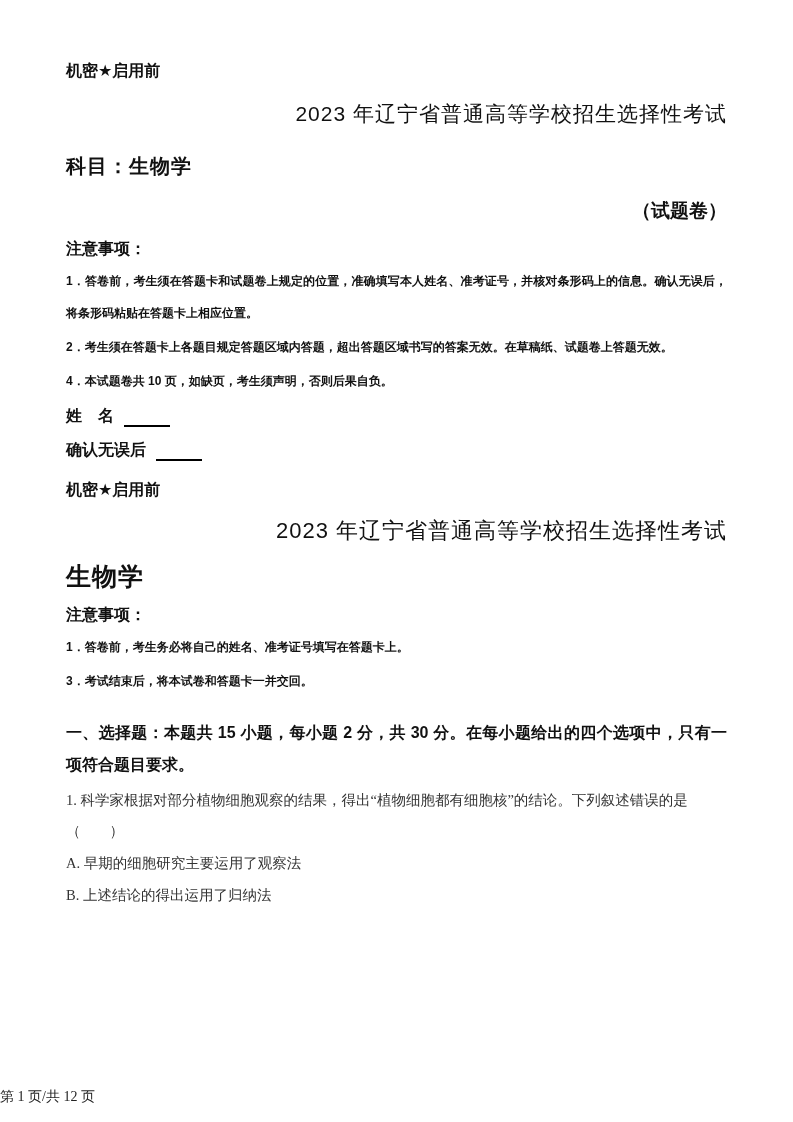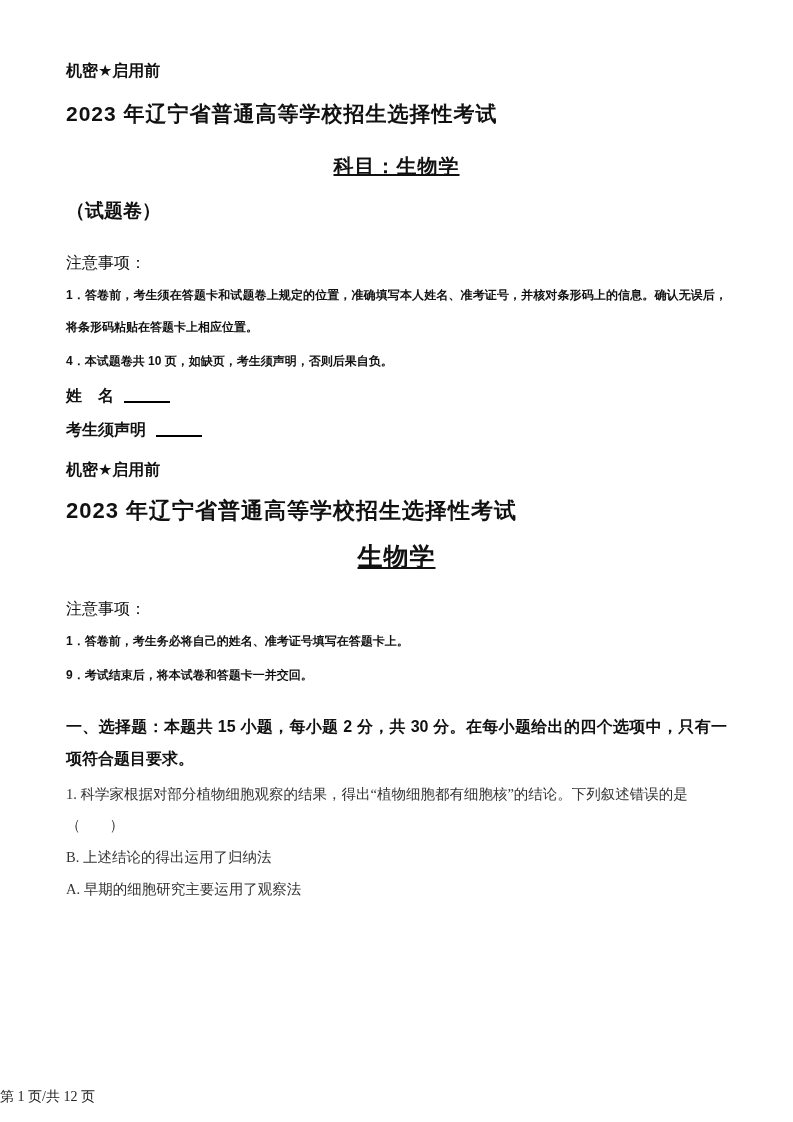--- a/index.html
+++ b/index.html
@@ -3,28 +3,28 @@
 <meta charset="utf-8">
 <style>
   html,body { margin:0; padding:0; background:#888; }
   .page {
     width:793px; height:1122px; background:#ffffff; position:relative;
     margin:0 auto; overflow:hidden;
     font-family:"Liberation Sans","DejaVu Sans",sans-serif; color:#111;
     box-sizing:border-box; padding:60px 66px 0 66px;
   }
   .classification { font-weight:bold; font-size:16px; line-height:22px; }
-  .main-title { text-align:left; font-weight:bold; font-size:21px; line-height:28px; margin-top:18px; letter-spacing:1px; }
+  .main-title { text-align:right; font-weight:normal; font-size:21px; line-height:28px; margin-top:18px; letter-spacing:1px; }
   .main-title.second { font-size:22px; margin-top:16px; }
-  .subject-title { text-align:center; font-weight:bold; font-size:20px; line-height:26px; margin-top:25px; letter-spacing:1px;text-decoration:underline; }
+  .subject-title { text-align:left; font-weight:bold; font-size:20px; line-height:26px; margin-top:25px; letter-spacing:1px; }
   .subject-title.second { font-size:25px; margin-top:18px; }
-  .paper-type { text-align:left; font-weight:bold; font-size:19px; line-height:24px; margin-top:20px; }
-  .notice-heading { font-weight:normal; font-size:16px; line-height:32px; margin-top:24px; }
+  .paper-type { text-align:right; font-weight:bold; font-size:19px; line-height:24px; margin-top:20px; }
+  .notice-heading { font-weight:bold; font-size:16px; line-height:32px; margin-top:10px; }
   .notice-item { font-weight:bold; font-size:12px; line-height:32px; margin-bottom:2px; text-align:justify; }
-  .field-row { display:flex; align-items:flex-start; font-weight:bold; font-size:16px; line-height:30px; margin-top:4px; }
+  .field-row { display:flex; align-items:center; font-weight:bold; font-size:16px; line-height:30px; margin-top:4px; }
   .blank-line { display:inline-block; width:46px; border-bottom:2px solid #000; height:20px; margin-left:10px; }
   .section-heading { font-weight:bold; font-size:16px; line-height:32px; margin-top:20px; text-align:justify; }
   .question-stem { font-family:"Liberation Serif","DejaVu Serif",serif; font-weight:normal; font-size:14.5px; color:#333; line-height:31px; margin-top:4px; }
   .answer-bracket { font-family:"Liberation Serif","DejaVu Serif",serif; font-size:14.5px; color:#333; line-height:31px; }
   .option-line { font-family:"Liberation Serif","DejaVu Serif",serif; font-weight:normal; font-size:14.5px; color:#333; line-height:32px; }
   .page-footer {
     position:absolute; bottom:16px; left:0; width:100%; text-align:left;
     font-family:"Liberation Serif","DejaVu Serif",serif; font-size:14px; color:#222;
   }
 </style>
@@ -34,43 +34,44 @@
 <div class="page">
 
   <div>
     <div class="classification">机密★启用前</div>
     <div class="main-title">2023 年辽宁省普通高等学校招生选择性考试</div>
     <div class="subject-title">科目：生物学</div>
     <div class="paper-type">（试题卷）</div>
 
     <div class="notice-heading">注意事项：</div>
     <div class="notice-item">1．答卷前，考生须在答题卡和试题卷上规定的位置，准确填写本人姓名、准考证号，并核对条形码上的信息。确认无误后，将条形码粘贴在答题卡上相应位置。</div>
+    <div class="notice-item">2．考生须在答题卡上各题目规定答题区域内答题，超出答题区域书写的答案无效。在草稿纸、试题卷上答题无效。</div>
     <div class="notice-item">4．本试题卷共 10 页，如缺页，考生须声明，否则后果自负。</div>
 
     <div class="field-row">
       <span>姓　名</span>
       <span class="blank-line"></span>
     </div>
     <div class="field-row">
-      <span>考生须声明</span>
+      <span>确认无误后</span>
       <span class="blank-line"></span>
     </div>
   </div>
 
   <div style="margin-top:14px;">
     <div class="classification">机密★启用前</div>
     <div class="main-title second">2023 年辽宁省普通高等学校招生选择性考试</div>
     <div class="subject-title second">生物学</div>
 
     <div class="notice-heading">注意事项：</div>
     <div class="notice-item">1．答卷前，考生务必将自己的姓名、准考证号填写在答题卡上。</div>
-    <div class="notice-item">9．考试结束后，将本试卷和答题卡一并交回。</div>
+    <div class="notice-item">3．考试结束后，将本试卷和答题卡一并交回。</div>
 
     <div class="section-heading">一、选择题：本题共 15 小题，每小题 2 分，共 30 分。在每小题给出的四个选项中，只有一项符合题目要求。</div>
 
     <div class="question-stem">1. 科学家根据对部分植物细胞观察的结果，得出“植物细胞都有细胞核”的结论。下列叙述错误的是</div>
     <div class="answer-bracket">（　　）</div>
+    <div class="option-line">A. 早期的细胞研究主要运用了观察法</div>
     <div class="option-line">B. 上述结论的得出运用了归纳法</div>
-    <div class="option-line">A. 早期的细胞研究主要运用了观察法</div>
   </div>
 
   <div class="page-footer">第 1 页/共 12 页</div>
 </div>
 
 </body></html>

